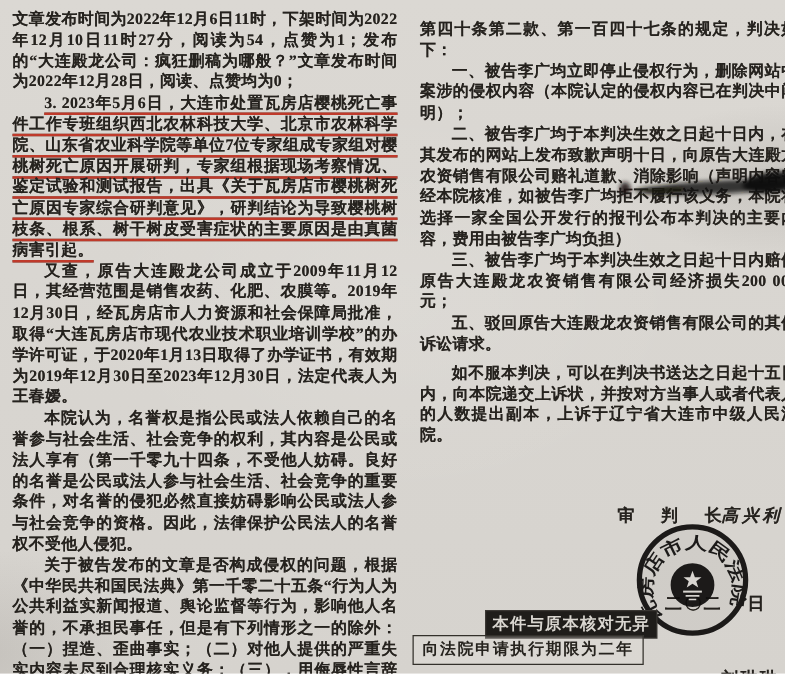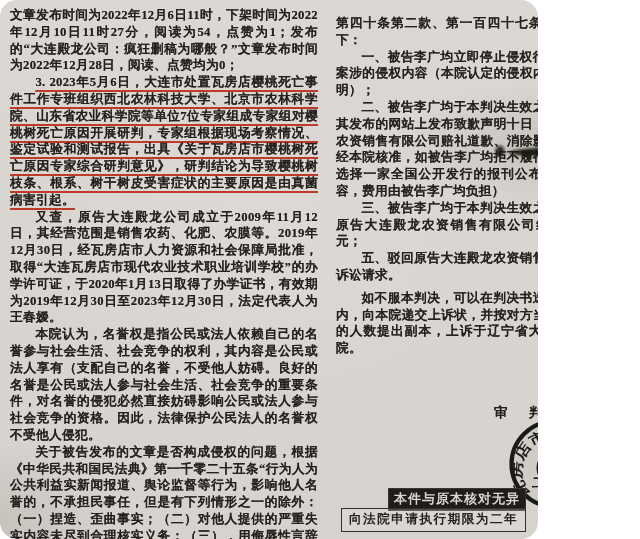--- a/index.html
+++ b/index.html
@@ -1,26 +1,25 @@
 <!DOCTYPE html>
 <html><head>
 <meta charset="utf-8">
 <style>
   html,body{margin:0;padding:0;}
   body{width:640px;height:539px;overflow:hidden;}
   .page{
-    position:relative;width:538px;height:539px;overflow:hidden;
+    position:relative;width:628px;height:539px;overflow:hidden;
     font-family:"Liberation Serif","DejaVu Serif",serif;
     color:#25221e;
     background:
       radial-gradient(ellipse 220px 90px at 102% 27%, rgba(80,76,70,.14), transparent 70%),
       radial-gradient(ellipse 180px 120px at -2% 97%, rgba(110,105,98,.16), transparent 70%),
       radial-gradient(ellipse 300px 200px at 50% 45%, rgba(255,255,252,.10), transparent 80%),
       linear-gradient(#dbd8d3, #d6d3ce);
-    border-radius: 17px;
   }
   .col{position:absolute;}
   .col-left{left:10px;top:7px;width:308px;}
   .col-right{left:336px;top:15px;width:302px;}
   p.para{
     margin:0;font-size:12.7px;line-height:16.8px;font-weight:600;
     text-align:justify;letter-spacing:.3px;
     text-shadow:0 0 .5px rgba(45,40,34,.65);
   }
   p.para.indent{text-indent:2em;}
@@ -46,36 +45,36 @@
   
   .stamp-verify{
     position:absolute;left:353px;top:489px;
     background:#1f1d1a;color:#d9d6d0;
     font-size:13px;font-weight:bold;letter-spacing:1px;
     padding:1px 5px 2px 5px;white-space:nowrap;
     box-shadow:0 0 0 1px #3a3733;
     margin-left:36px;
   }
   .stamp-exec{
-    position:absolute;left:341px;top:508px;
+    position:absolute;left:330px;top:508px;
     border:1.6px solid #33302b;color:#26231e;
     font-size:12.6px;font-weight:bold;letter-spacing:1.5px;
     padding:2px 7px 3px 7px;white-space:nowrap;background:rgba(230,228,223,.25);
   }
 </style>
 </head>
 <body>
 
 <div class="page">
 
   <div class="col col-left">
       <p class="para">文章发布时间为2022年12月6日11时，下架时间为2022年12月10日11时27分，阅读为54，点赞为1；发布的“大连殿龙公司：疯狂删稿为哪般？”文章发布时间为2022年12月28日，阅读、点赞均为0；</p>
       <p class="para indent underline-red">3. 2023年5月6日，大连市处置瓦房店樱桃死亡事件工作专班组织西北农林科技大学、北京市农林科学院、山东省农业科学院等单位7位专家组成专家组对樱桃树死亡原因开展研判，专家组根据现场考察情况、鉴定试验和测试报告，出具《关于瓦房店市樱桃树死亡原因专家综合研判意见》，研判结论为导致樱桃树枝条、根系、树干树皮受害症状的主要原因是由真菌病害引起。</p>
       <p class="para indent">又查，原告大连殿龙公司成立于2009年11月12日，其经营范围是销售农药、化肥、农膜等。2019年12月30日，经瓦房店市人力资源和社会保障局批准，取得“大连瓦房店市现代农业技术职业培训学校”的办学许可证，于2020年1月13日取得了办学证书，有效期为2019年12月30日至2023年12月30日，法定代表人为王春嫒。</p>
-      <p class="para indent">本院认为，名誉权是指公民或法人依赖自己的名誉参与社会生活、社会竞争的权利，其内容是公民或法人享有（支配自己的名誉，不受他人妨碍。良好的名誉是公民或法人参与社会生活、社会竞争的重要条件，对名誉的侵犯必然直接妨碍影响公民或法人参与社会竞争的资格。因此，法律保护公民法人的名誉权不受他人侵犯。</p>
+      <p class="para indent">本院认为，名誉权是指公民或法人依赖自己的名誉参与社会生活、社会竞争的权利，其内容是公民或法人享有（第一千零九十四条，不受他人妨碍。良好的名誉是公民或法人参与社会生活、社会竞争的重要条件，对名誉的侵犯必然直接妨碍影响公民或法人参与社会竞争的资格。因此，法律保护公民法人的名誉权不受他人侵犯。</p>
       <p class="para indent">关于被告发布的文章是否构成侵权的问题，根据《中华民共和国民法典》第一千零二十五条“行为人为公共利益实新闻报道、舆论监督等行为，影响他人名誉的，不承担民事任，但是有下列情形之一的除外：（一）捏造、歪曲事实；（二）对他人提供的严重失实内容未尽到合理核实义务；（三），用侮辱性言辞等贬损他人名誉。”第一千零九十四条“网络户、网络服务提供者利用网络侵害他人民事权益的，应当承侵权责任。法律另有规定的，依照其规定。”《最高人民法</p>
     </div>
 
   <div class="col col-right">
       <p class="para">第四十条第二款、第一百四十七条的规定，判决如下：</p>
       <p class="para indent">一、被告李广均立即停止侵权行为，删除网站中案涉的侵权内容（本院认定的侵权内容已在判决中阐明）；</p>
       <p class="para indent">二、被告李广均于本判决生效之日起十日内，在其发布的网站上发布致歉声明十日，向原告大连殿龙农资销售有限公司赔礼道歉、消除影响（声明内容需经本院核准，如被告李广均拒不履行该义务，本院将选择一家全国公开发行的报刊公布本判决的主要内容，费用由被告李广均负担）</p>
       <p class="para indent">三、被告李广均于本判决生效之日起十日内赔偿原告大连殿龙农资销售有限公司经济损失200 000元；</p>
       <p class="para indent">五、驳回原告大连殿龙农资销售有限公司的其他诉讼请求。</p>
       <p class="para indent gap">如不服本判决，可以在判决书送达之日起十五日内，向本院递交上诉状，并按对方当事人或者代表人的人数提出副本，上诉于辽宁省大连市中级人民法院。</p>

